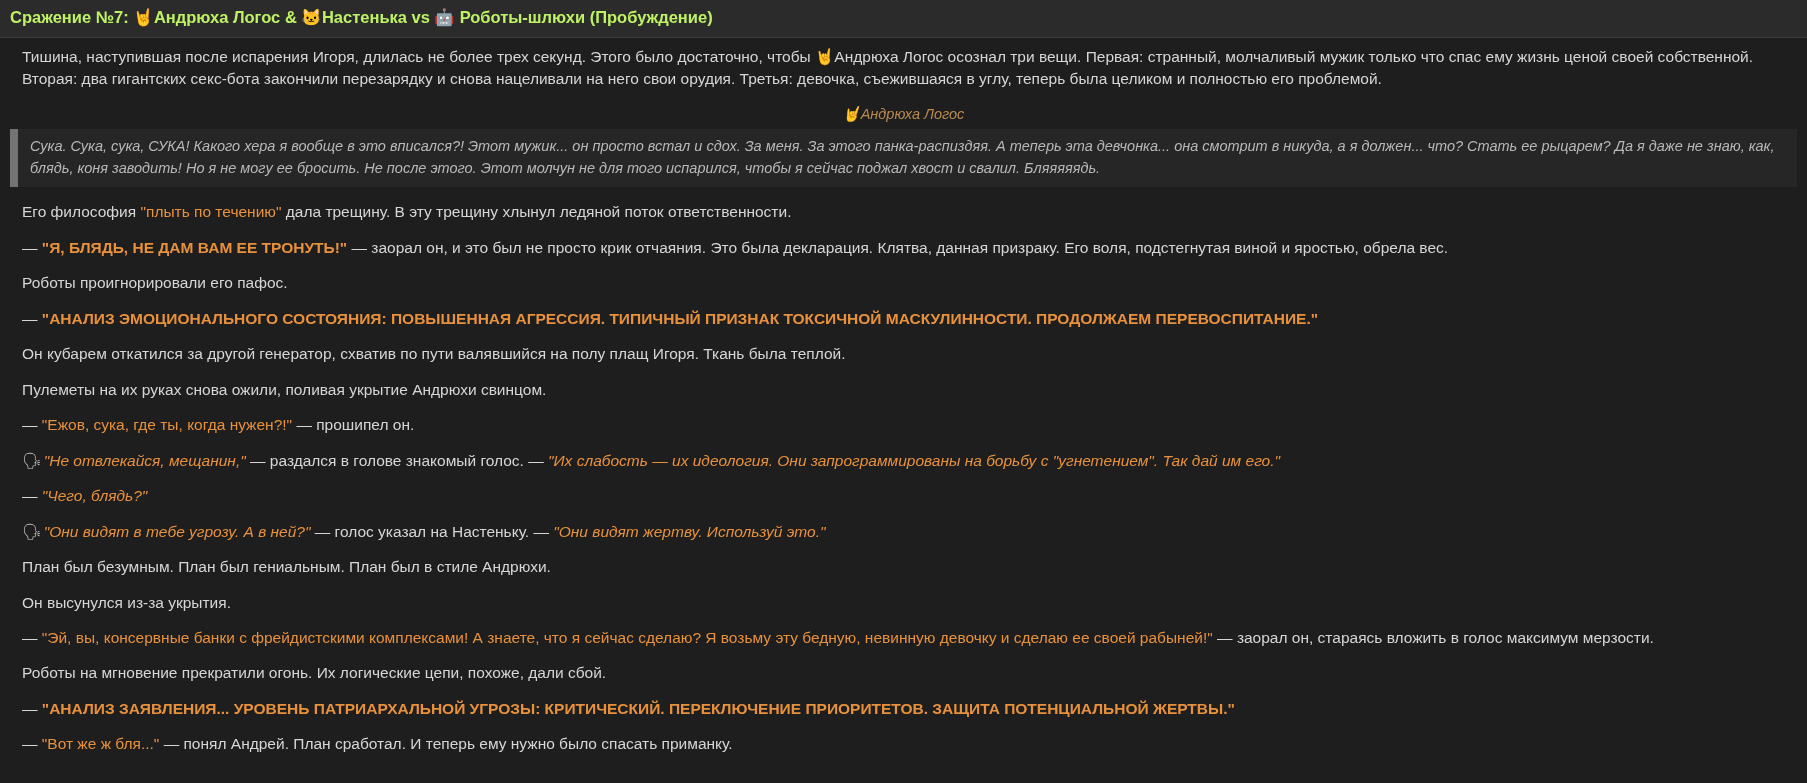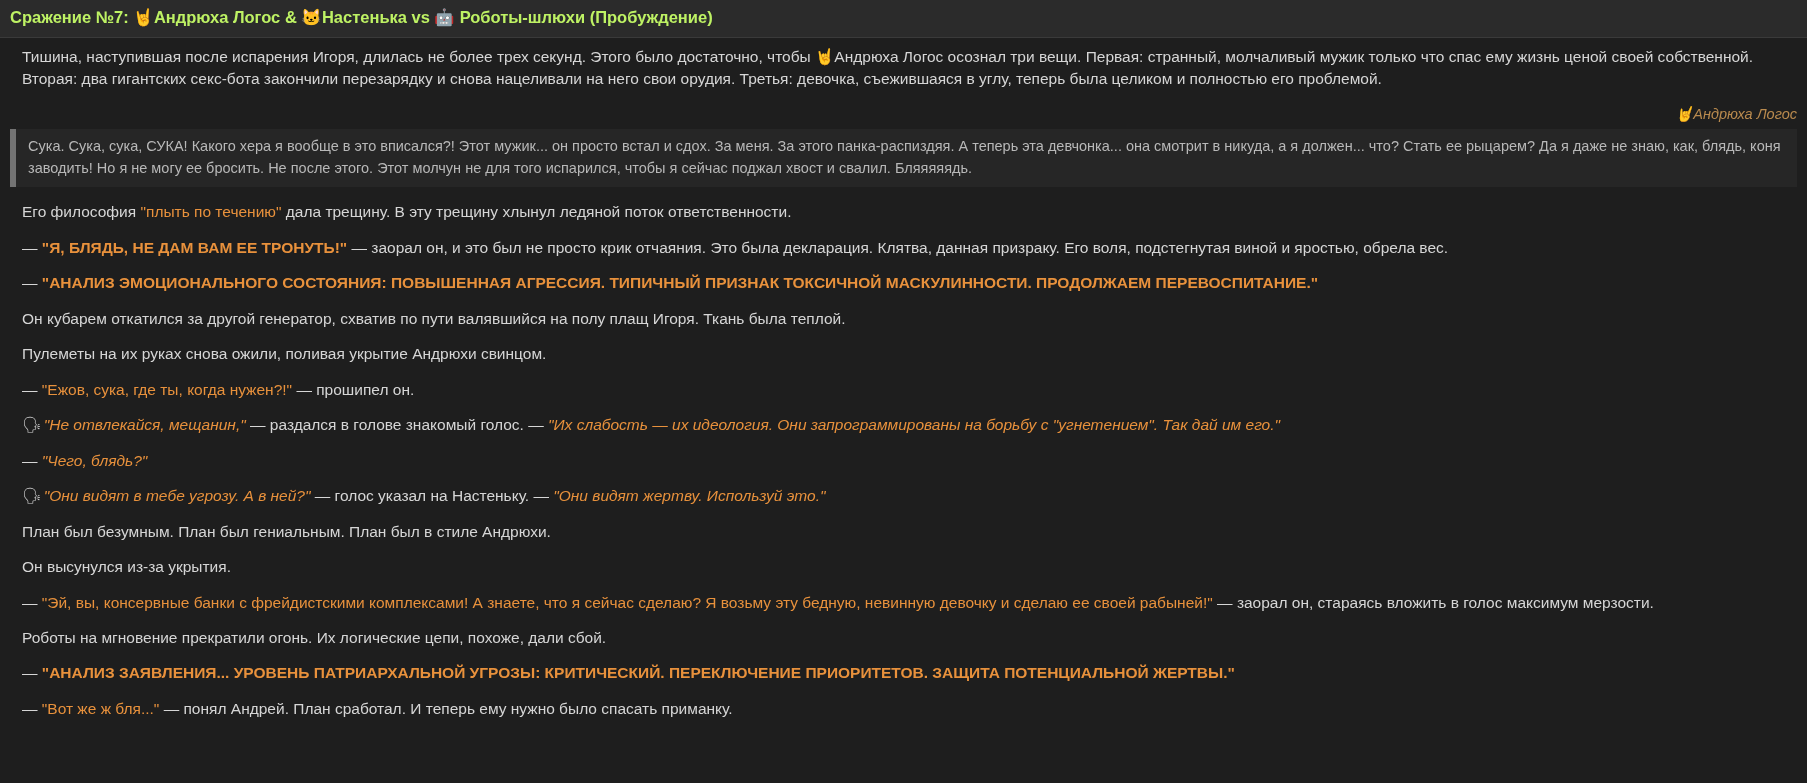--- a/index.html
+++ b/index.html
@@ -32,32 +32,33 @@
   .content {
     padding: 8px 10px 10px 10px;
   }
   p {
     margin: 0 0 13px 12px;
   }
   .para {
     color: #d6d6d6;
   }
   .speaker-label {
-    text-align: right;
+    text-align: center;
     color: #b98a4e;
     font-style: italic;
     font-size: 14.5px;
     margin: 6px 0 4px 0;
   }
   .quote-block {
     background: #262626;
-    border-left: 6px solid #737373;
+    border-left: 8px solid #737373;
     padding: 7px 12px 8px 12px;
     margin: 0 0 14px 0;
     color: #b8b8b8;
+    font-style: italic;
     font-size: 14.5px;
     line-height: 1.5;
   }
   .orange {
     color: #e8913c;
   }
   .orange-b {
     color: #e8913c;
     font-weight: bold;
   }
@@ -91,20 +92,21 @@
     <div class="quote-block">Сука. Сука, сука, СУКА! Какого хера я вообще в это вписался?! Этот мужик... он просто встал и сдох. За меня. За этого панка-распиздяя. А теперь эта девчонка... она смотрит в никуда, а я должен... что? Стать ее рыцарем? Да я даже не знаю, как, блядь, коня заводить! Но я не могу ее бросить. Не после этого. Этот молчун не для того испарился, чтобы я сейчас поджал хвост и свалил. Бляяяяядь.</div>
 
     <p class="para">
       <span>Его философия </span><span class="orange">"плыть по течению"</span><span> дала трещину. В эту трещину хлынул ледяной поток ответственности.</span>
     </p>
 
     <p class="para">
       <span class="dash">— </span><span class="orange-b">"Я, БЛЯДЬ, НЕ ДАМ ВАМ ЕЕ ТРОНУТЬ!"</span><span> — заорал он, и это был не просто крик отчаяния. Это была декларация. Клятва, данная призраку. Его воля, подстегнутая виной и яростью, обрела вес.</span>
     </p>
 
+    <p class="para">Роботы проигнорировали его пафос.</p>
 
     <p class="para">
       <span class="dash">— </span><span class="orange-b">"АНАЛИЗ ЭМОЦИОНАЛЬНОГО СОСТОЯНИЯ: ПОВЫШЕННАЯ АГРЕССИЯ. ТИПИЧНЫЙ ПРИЗНАК ТОКСИЧНОЙ МАСКУЛИННОСТИ. ПРОДОЛЖАЕМ ПЕРЕВОСПИТАНИЕ."</span>
     </p>
 
     <p class="para">Он кубарем откатился за другой генератор, схватив по пути валявшийся на полу плащ Игоря. Ткань была теплой.</p>
 
     <p class="para">Пулеметы на их руках снова ожили, поливая укрытие Андрюхи свинцом.</p>
 
     <p class="para">

